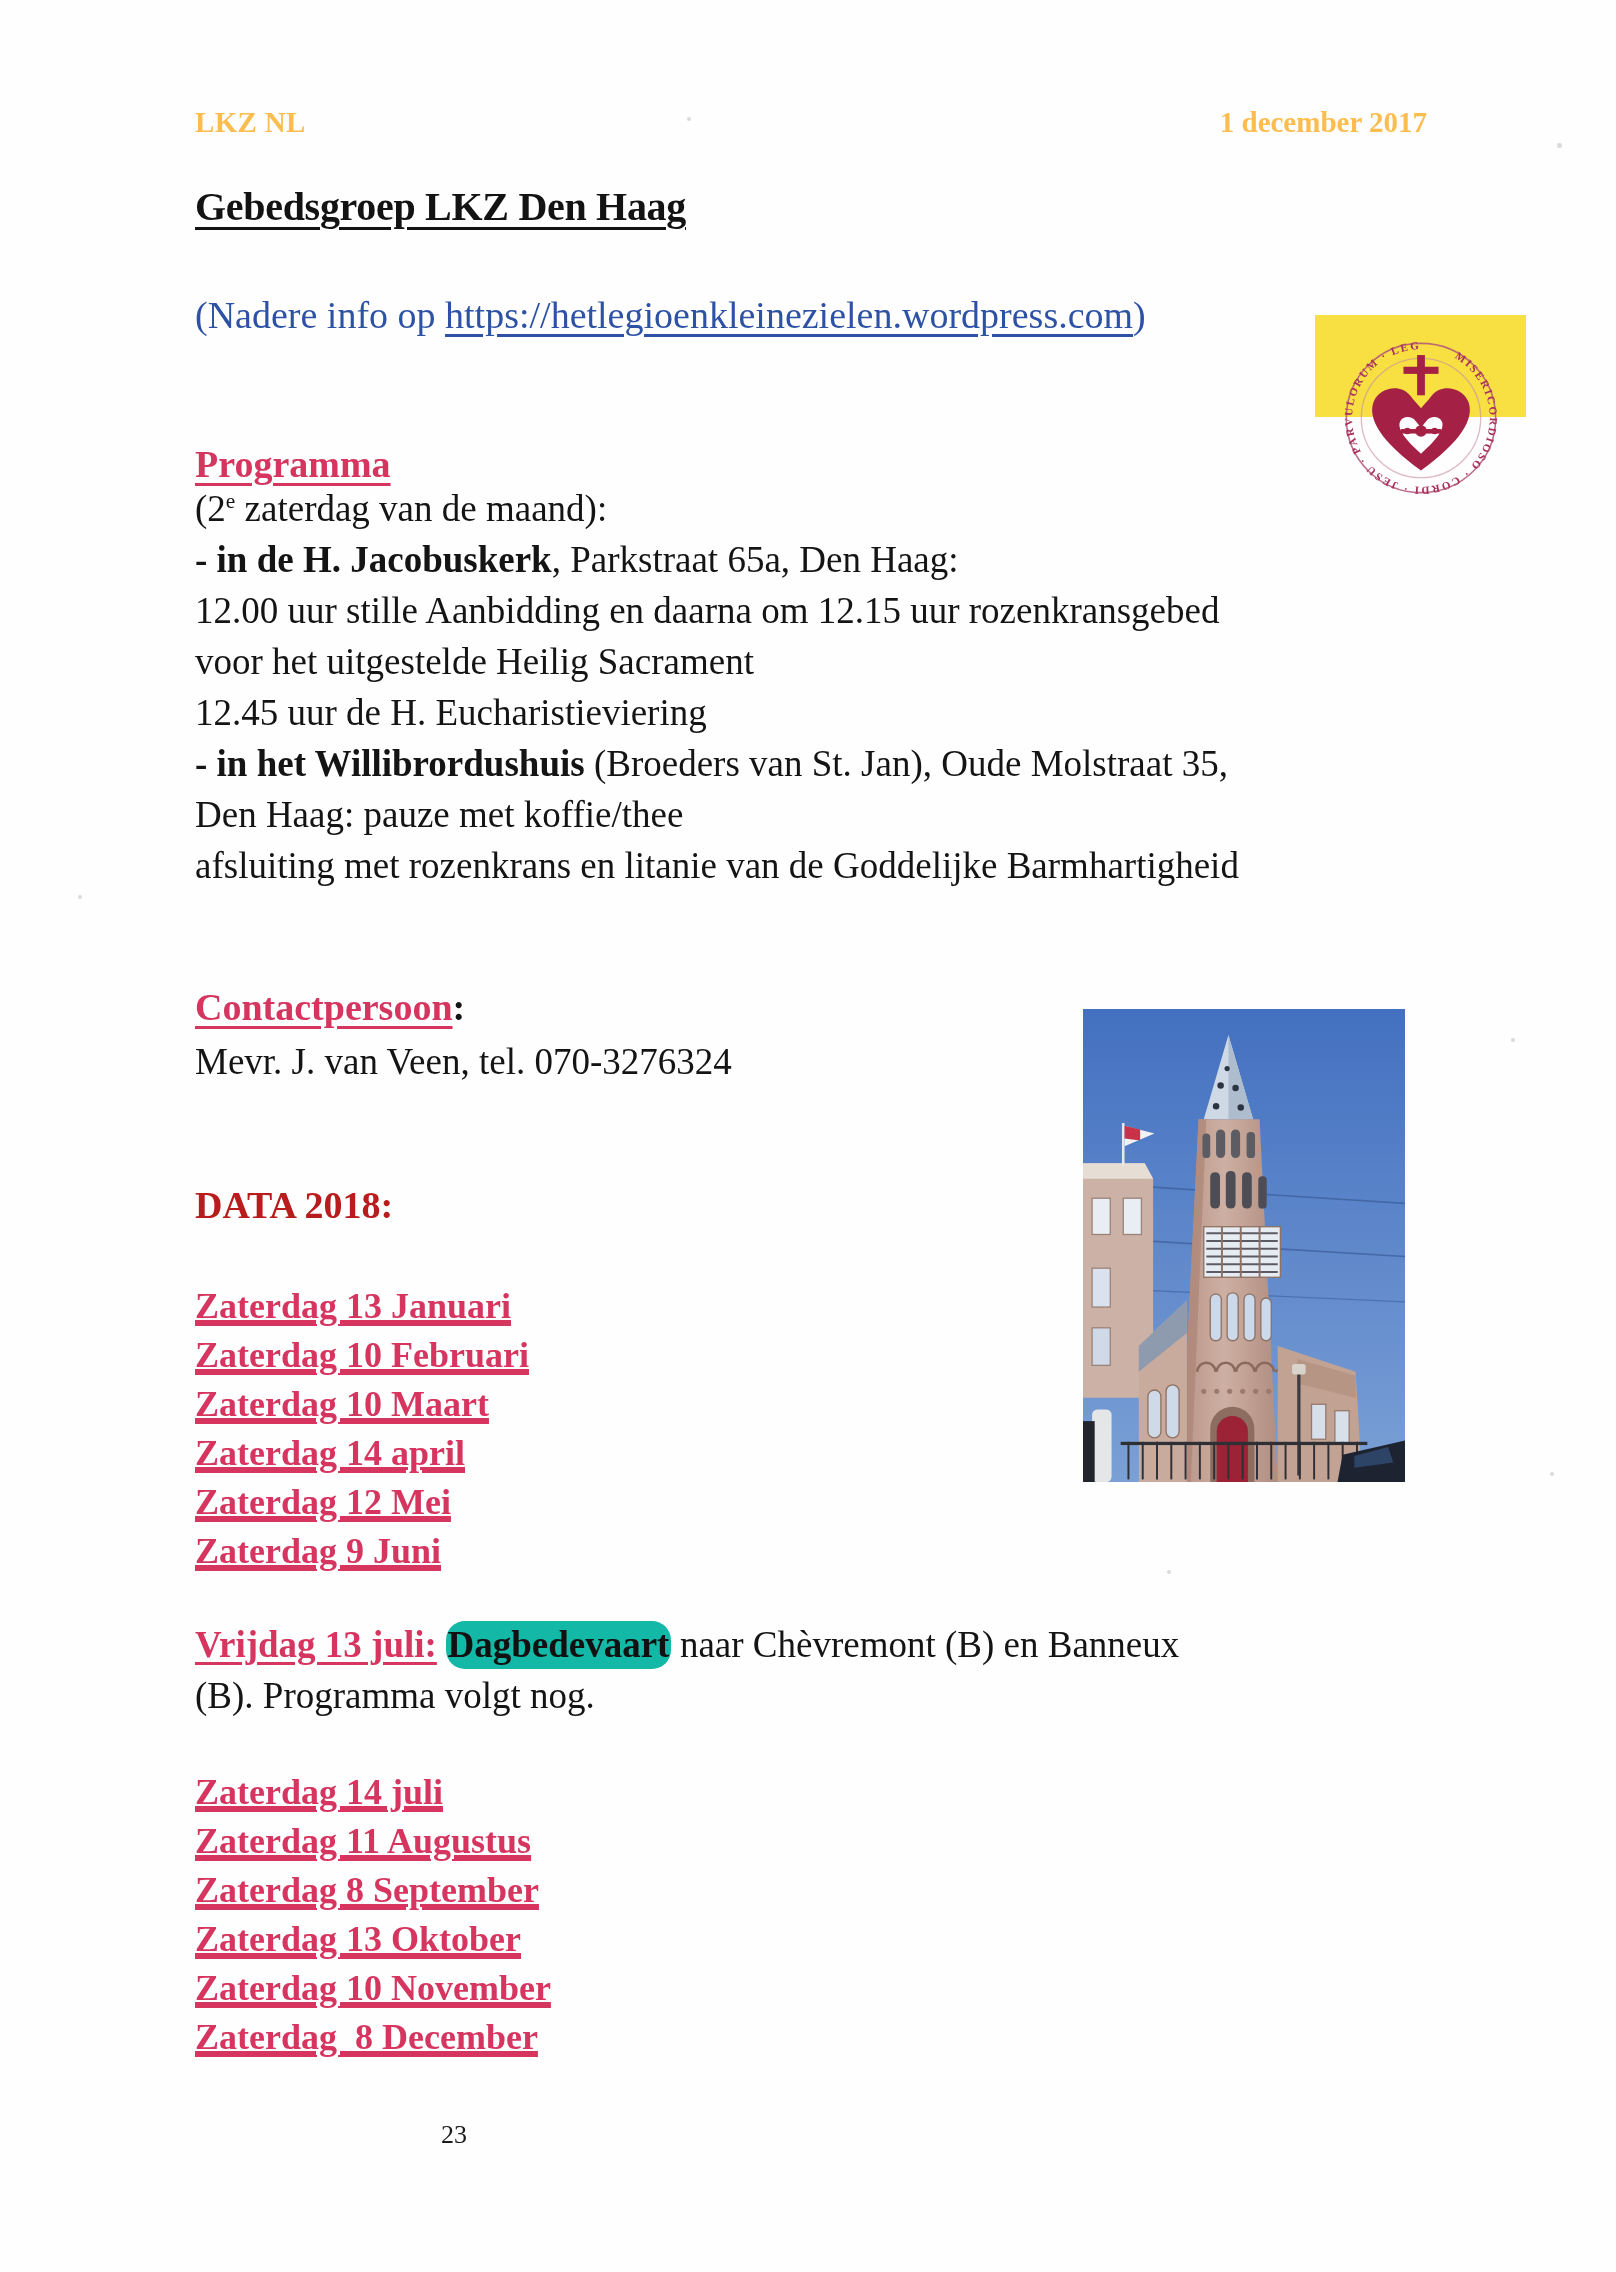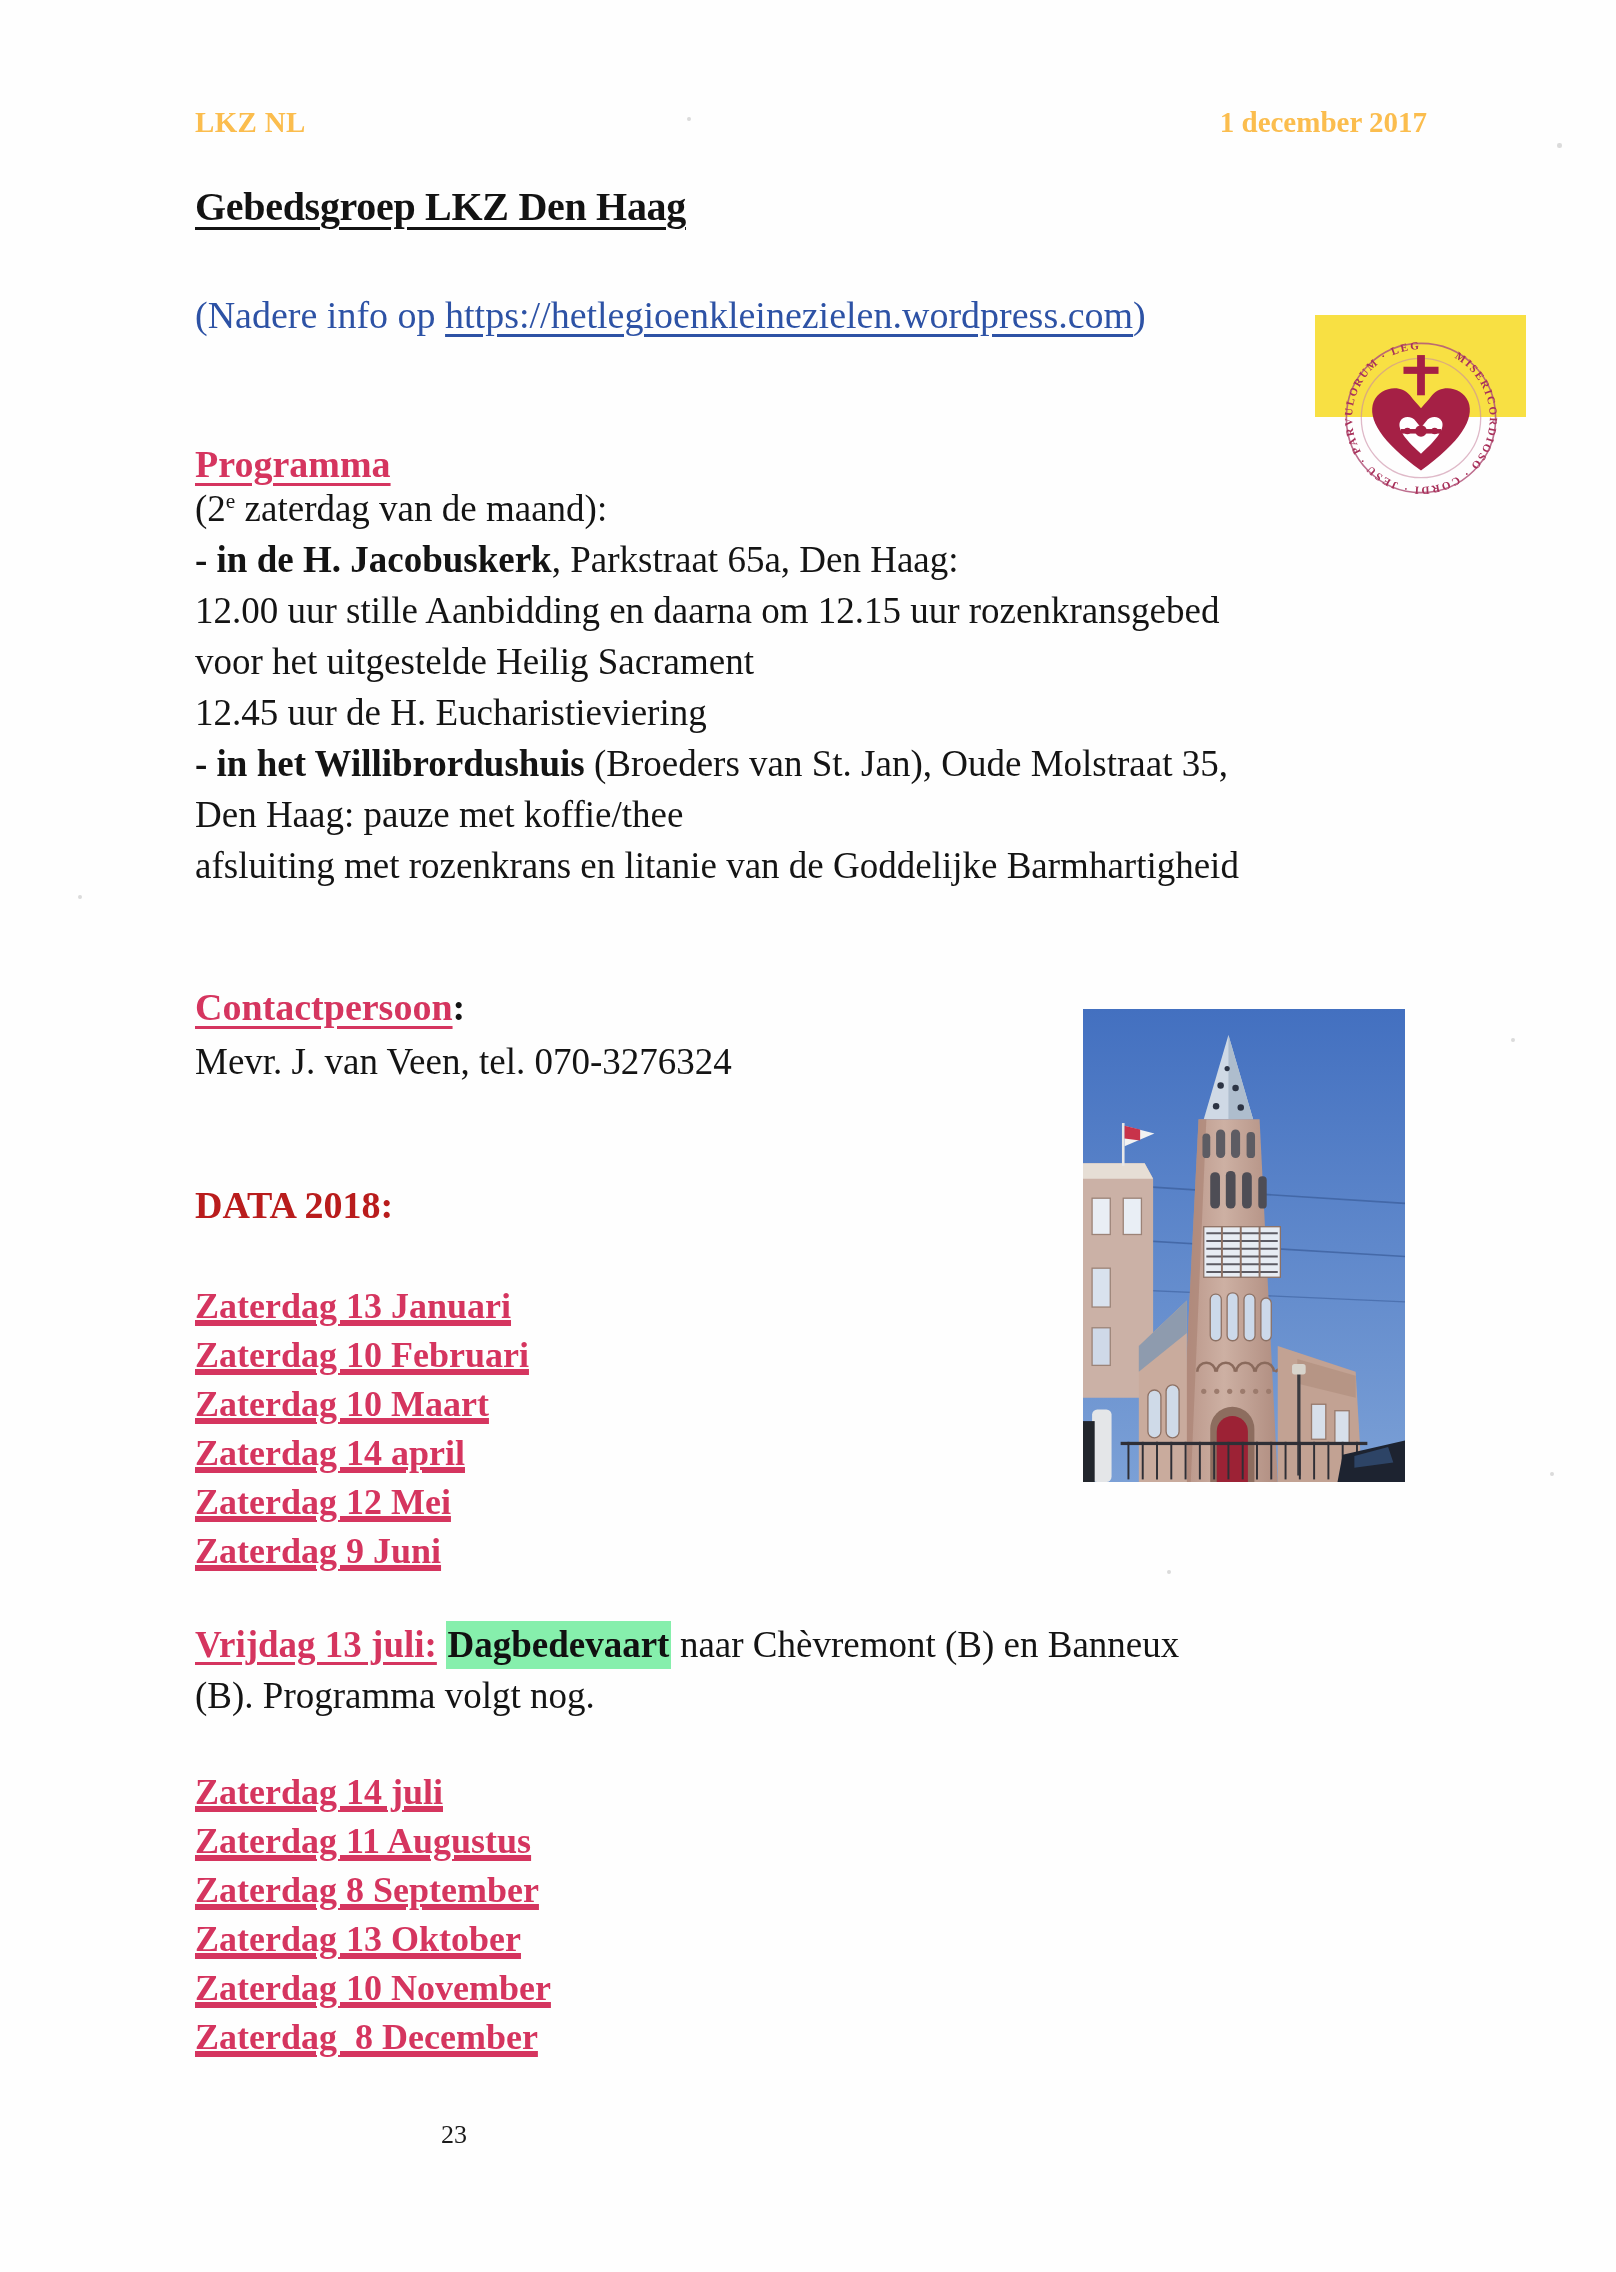--- a/index.html
+++ b/index.html
@@ -195,22 +195,23 @@
   .pilgrim-block .lead {
     font-weight: 700;
     color: #d5355f;
     text-decoration: underline;
     text-decoration-thickness: 3.2px;
     text-underline-offset: 5.2px;
   }
   .pilgrim-block .mark {
     font-weight: 700;
     color: #111111;
-    background: #86efac;
+    background: #14b8a6;
     padding: 2.6px 1.3px 3.9px 1.3px;
+    border-radius: 19px;
   }
 
   
   .photo {
     position: absolute;
     left: 1083px;
     top: 1009px;
     width: 322px;
     height: 473px;
     overflow: hidden;

